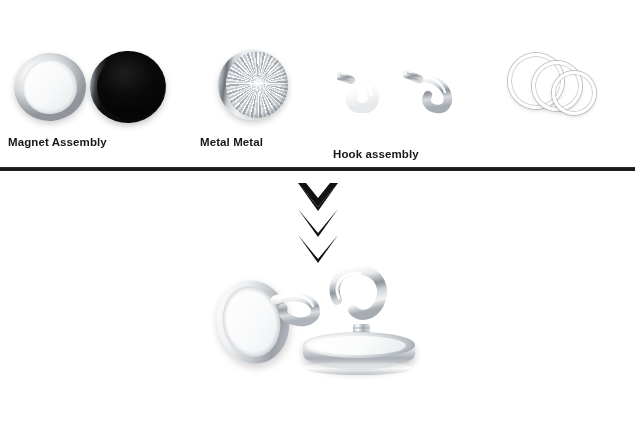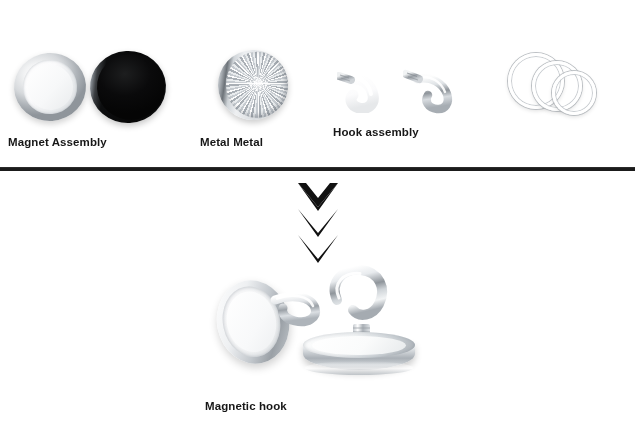--- a/index.html
+++ b/index.html
@@ -198,21 +198,21 @@
           <stop offset="100%" stop-color="#d2d6da"></stop>
         </linearGradient>
       </defs>
       <path d="M14 10 C28 7, 40 14, 44 25 C47 34, 42 41, 34 40 C25 39, 21 32, 25 26" fill="none" stroke="url(#gChrome)" stroke-width="8.5" stroke-linecap="round"></path>
       <path d="M16 8.5 C28 6, 38 13, 42 23" fill="none" stroke="#ffffff" stroke-width="2.4" stroke-linecap="round" opacity="0.9"></path>
       <path d="M3 5 L16 10" stroke="url(#gStud2)" stroke-width="8" stroke-linecap="round"></path>
       <path d="M4 4 L14 7.6" stroke="#878d93" stroke-width="1.1" opacity="0.75"></path>
       <path d="M5 7.4 L15 11" stroke="#878d93" stroke-width="1.1" opacity="0.55"></path>
     </svg>
   </div>
-  <div class="label" style="left:333px; top:126px; width:145px;">Hook assembly</div>
+  <div class="label" style="left:333px; top:148px; width:145px;">Hook assembly</div>
 
   <div class="cell" style="left:490px; width:135px;">
     <div class="ring" style="left:18px; top:18px; width:50px; height:50px;"></div>
     <div class="ring" style="left:42px; top:26px; width:44px; height:44px;"></div>
     <div class="ring" style="left:62px; top:36px; width:38px; height:38px;"></div>
   </div>
 
   <div id="divider"></div>
 
   <div id="chevrons">
@@ -295,15 +295,14 @@
                   background:linear-gradient(128deg,#ffffff 0%,#f2f4f5 40%,#d3d8dc 68%,#a9afb5 100%);
                   box-shadow: inset 0 0 4px rgba(120,130,140,0.4);"></div>
       <div style="position:absolute;left:9px;top:4px;width:94px;height:19px;border-radius:50%;
                   background:linear-gradient(130deg,#ffffff 0%,#fafbfb 55%,#e7eaec 100%);"></div>
 
       <div style="position:absolute;left:2px;top:29px;width:108px;height:14px;border-radius:50%;
                   background:linear-gradient(180deg,rgba(255,255,255,0.0) 0%,rgba(255,255,255,0.75) 55%,rgba(160,168,175,0.6) 100%);"></div>
     </div>
   </div>
 
-  <div class="label" style="left:205px; top:400px; width:225px;">Magnetic hook</div>
 
 </div>
 
 </body></html>

